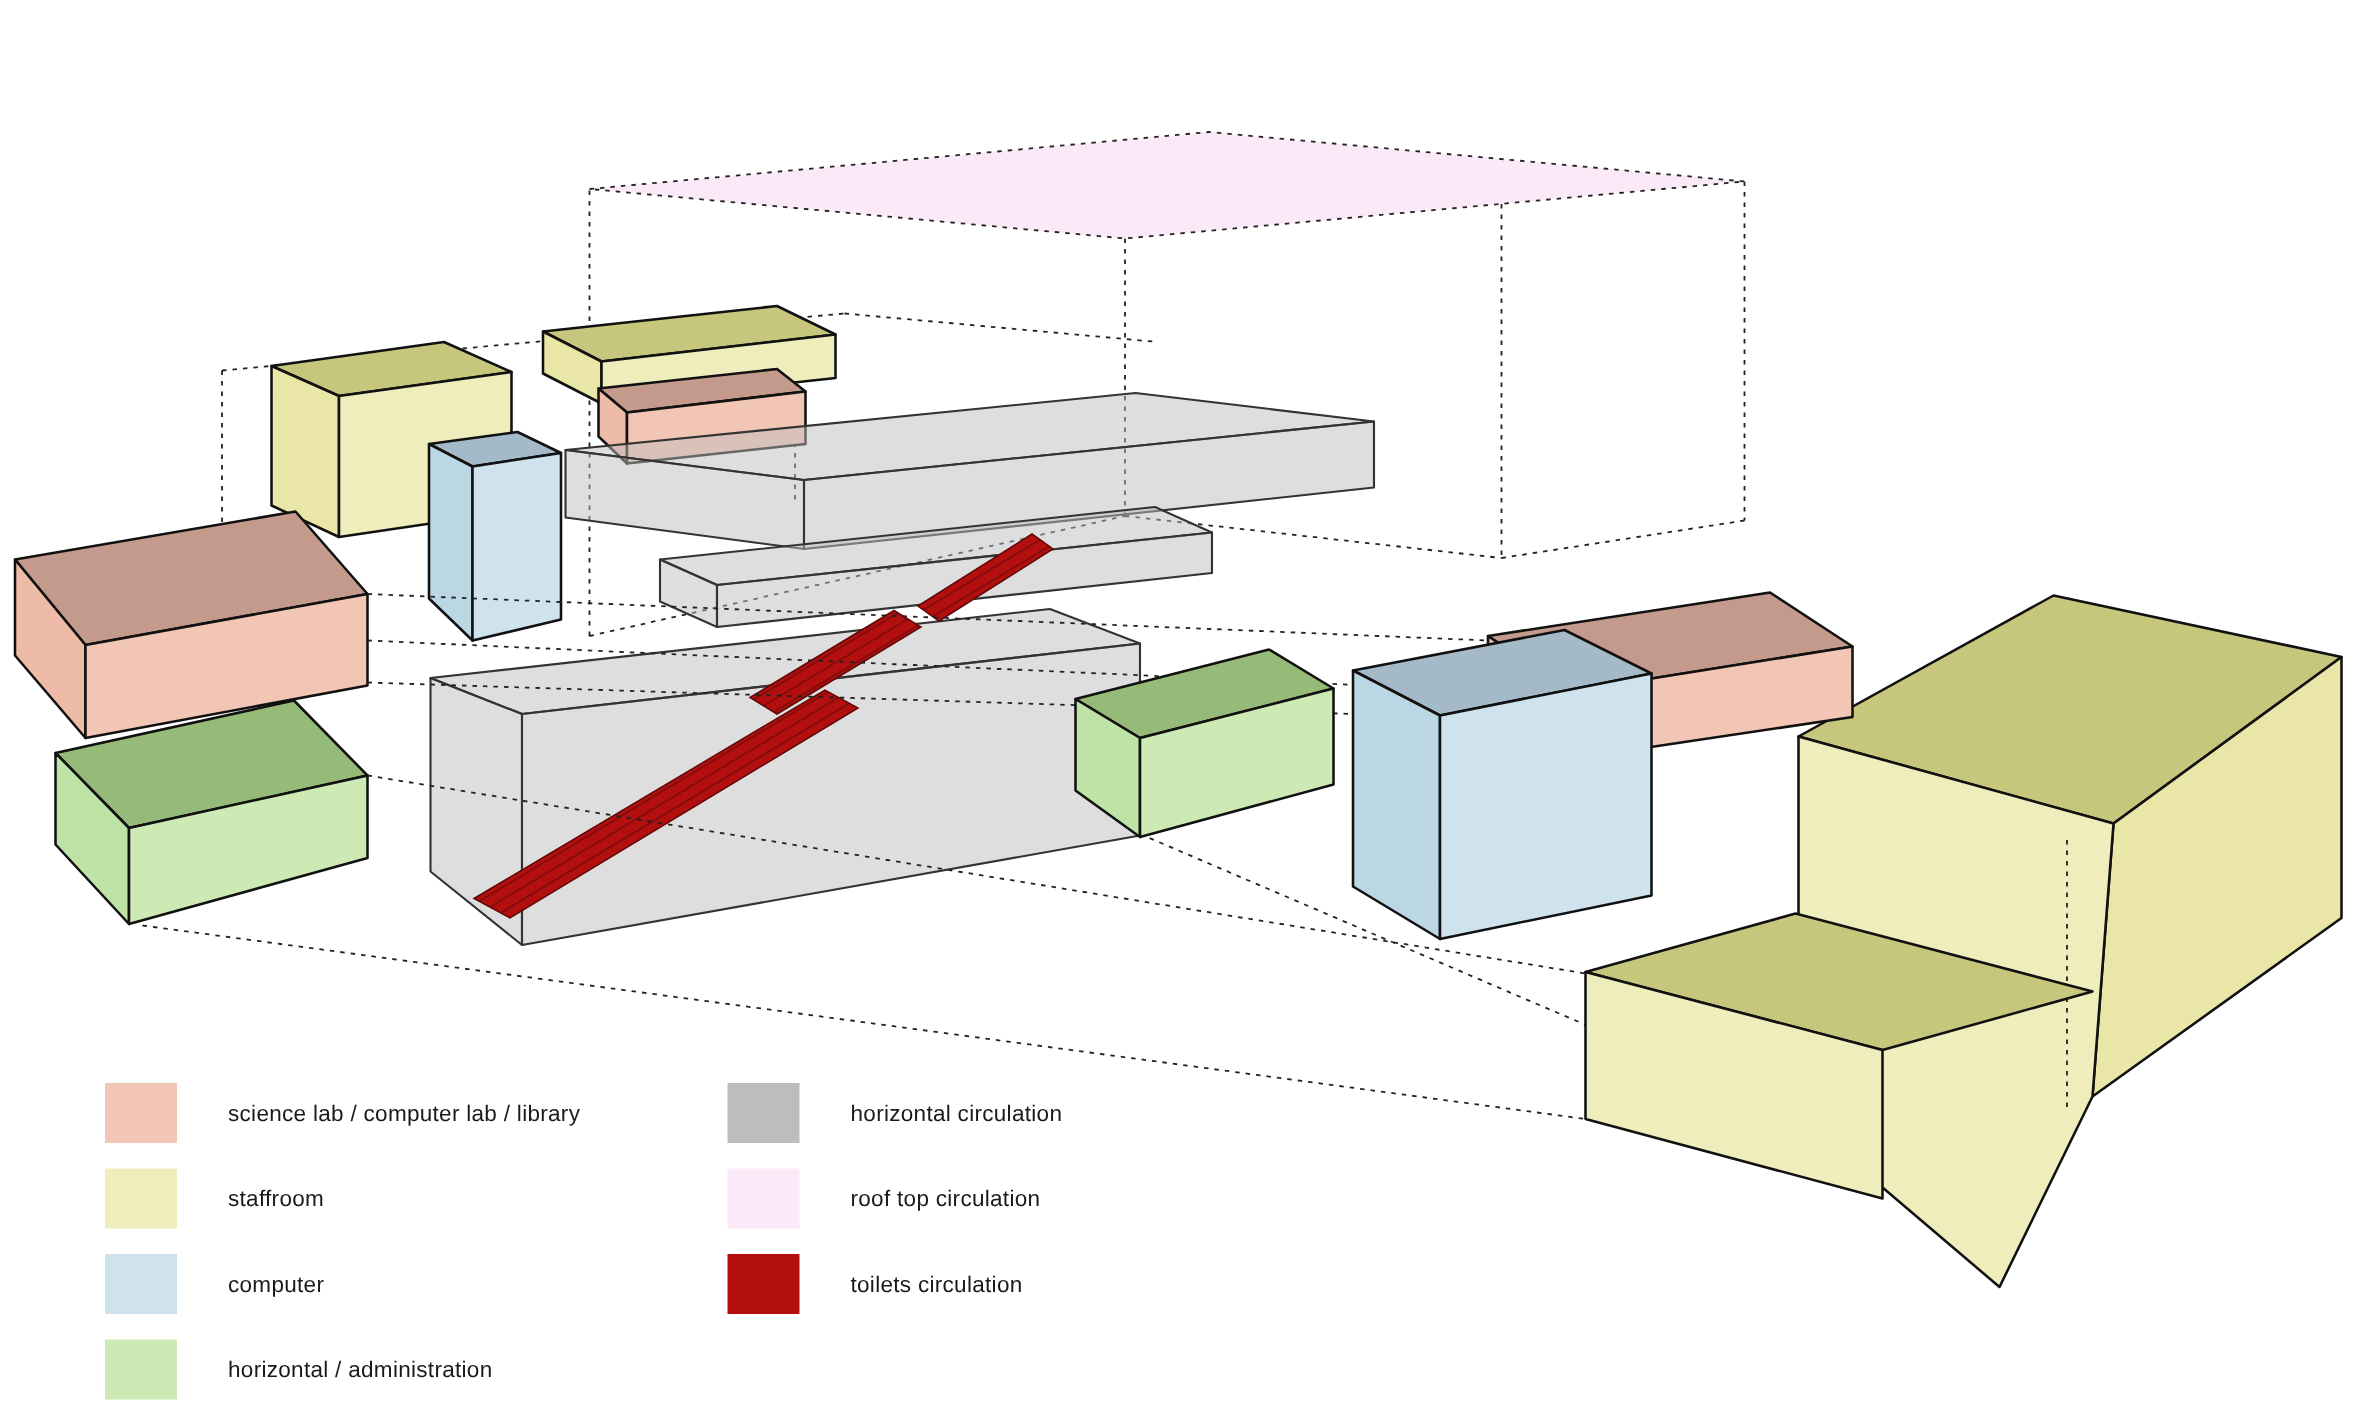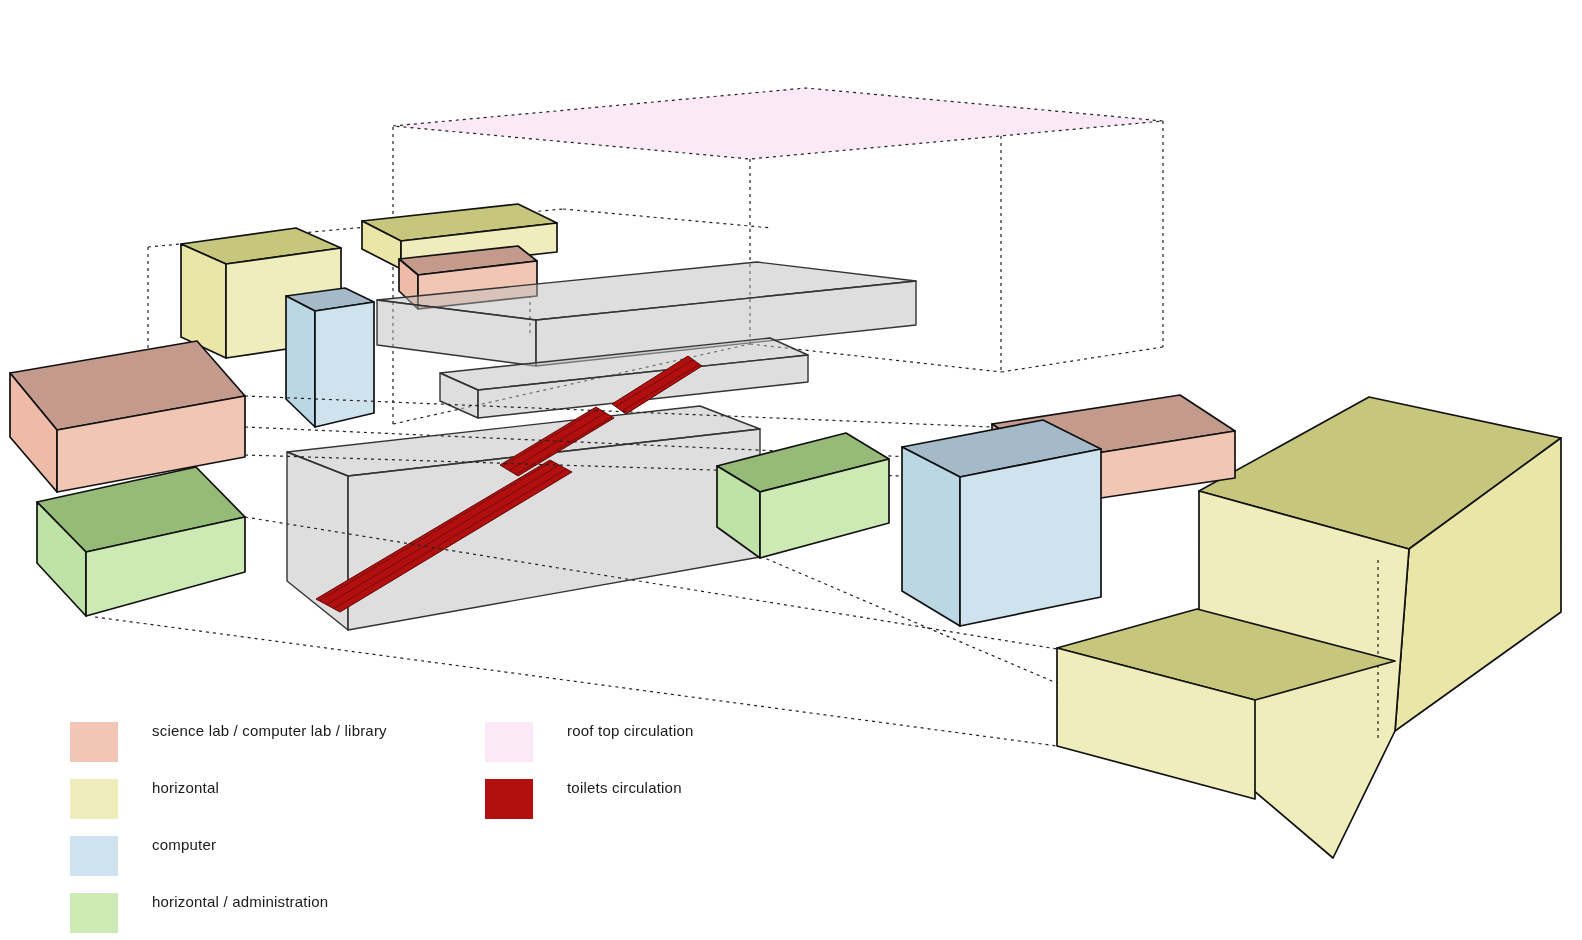--- a/index.html
+++ b/index.html
@@ -21,21 +21,21 @@
   polygon.face{stroke:#111;stroke-width:1.7;stroke-linejoin:round;}
   polygon.glass{stroke:#333;stroke-width:1.4;stroke-linejoin:round;}
   polygon.stair{stroke:#5e0808;stroke-width:1;}
   .dot{stroke:#222;stroke-width:1.2;stroke-dasharray:3 4;fill:none;}
   .roofedge{stroke:#222;stroke-width:1.2;stroke-dasharray:3 4;}
 
   
   .legend{position:absolute;left:70px;top:722px;display:flex;gap:0;}
   .legend-col{display:flex;flex-direction:column;}
   .legend-col.col2{position:absolute;left:415px;top:0;}
-  .legend-item{display:flex;align-items:flex-start;height:40px;margin-bottom:17px;}
+  .legend-item{display:flex;align-items:center;height:40px;margin-bottom:17px;}
   .swatch{width:48px;height:40px;flex:0 0 48px;}
   .legend-label{margin-left:34px;font-size:15px;letter-spacing:.2px;white-space:nowrap;}
 </style>
 </head>
 <body>
 
 <div class="stage">
 <svg width="1582" height="940" viewBox="0 0 1582 940">
   <defs>
     <pattern id="steps" patternUnits="userSpaceOnUse" width="7" height="7" patternTransform="rotate(59)">
@@ -160,33 +160,37 @@
 </div>
 
 <div class="legend">
   <div class="legend-col">
     <div class="legend-item">
       <div class="swatch" style="background: rgb(242, 198, 180);"></div>
       <div class="legend-label">science lab / computer lab / library</div>
     </div>
     <div class="legend-item">
       <div class="swatch" style="background: rgb(239, 237, 188);"></div>
-      <div class="legend-label">horizontal</div>
+      <div class="legend-label">staffroom</div>
     </div>
     <div class="legend-item">
       <div class="swatch" style="background: rgb(207, 227, 238);"></div>
       <div class="legend-label">computer</div>
     </div>
     <div class="legend-item">
       <div class="swatch" style="background: rgb(205, 234, 180);"></div>
       <div class="legend-label">horizontal / administration</div>
     </div>
   </div>
   <div class="legend-col col2">
     <div class="legend-item">
+      <div class="swatch" style="background: rgb(189, 189, 189);"></div>
+      <div class="legend-label">horizontal circulation</div>
+    </div>
+    <div class="legend-item">
       <div class="swatch" style="background: rgb(251, 233, 247);"></div>
       <div class="legend-label">roof top circulation</div>
     </div>
     <div class="legend-item">
       <div class="swatch" style="background: rgb(180, 15, 15);"></div>
       <div class="legend-label">toilets circulation</div>
     </div>
   </div>
 </div>
 

